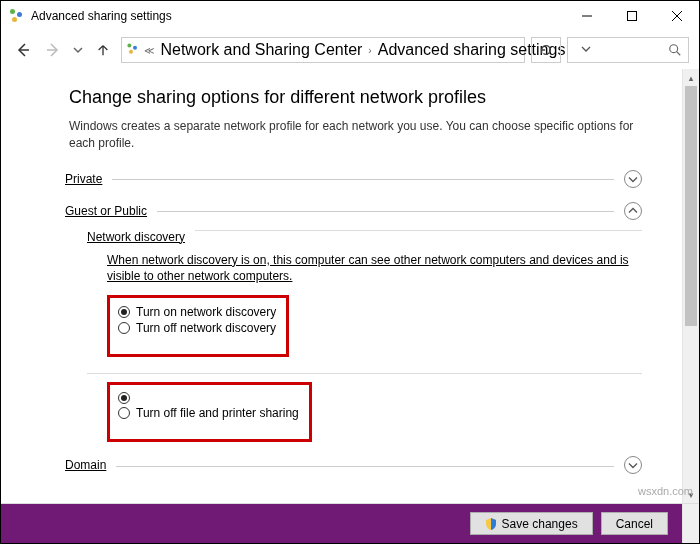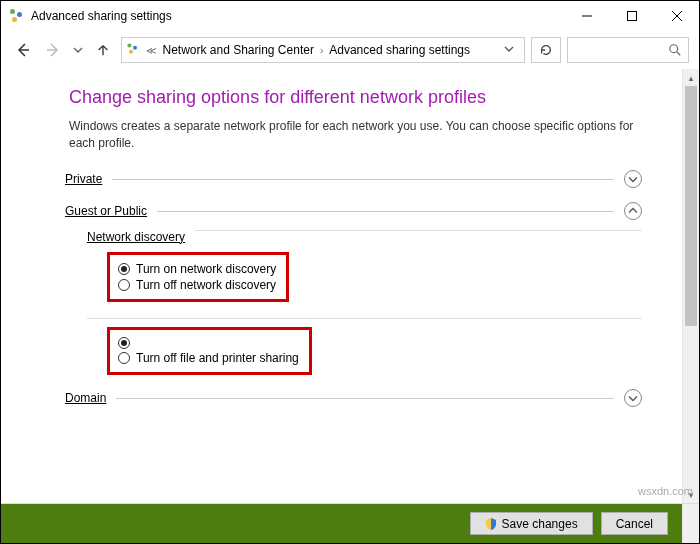--- a/index.html
+++ b/index.html
@@ -42,21 +42,21 @@
     .breadcrumb {
       flex: 0 0 auto;
       width: 404px;
       height: 26px;
       border: 1px solid #ccc;
       display: flex;
       align-items: center;
       padding: 0 4px;
       gap: 4px;
     }
-    .breadcrumb .seg { padding: 0 2px; white-space: nowrap; font-size: 12px; }
+    .breadcrumb .seg { padding: 0 2px; white-space: nowrap; font-size: 16px; }
     .breadcrumb .chev { color: #666; font-size: 10px; }
     .breadcrumb .flex { flex:1; }
     .breadcrumb .drop { color:#555; padding: 0 6px; }
     .refresh-btn {
       width: 30px; height: 26px; border: 1px solid #ccc; display:flex; align-items:center; justify-content:center; color:#444;
     }
     .search-box {
       flex: 1; height: 26px; border: 1px solid #ccc; display:flex; align-items:center; justify-content:flex-end; padding: 0 6px; color:#666;
     }
     
@@ -71,21 +71,21 @@
       padding: 18px 40px 10px 68px;
       overflow-y: auto;
     }
     .scrollbar {
       width: 17px; background: #f0f0f0; border-left: 1px solid #e5e5e5;
       display: flex; flex-direction: column;
     }
     .sb-btn { height: 17px; display:flex; align-items:center; justify-content:center; color:#666; font-size:9px;}
     .sb-track { flex:1; position:relative; }
     .sb-thumb { position:absolute; left:2px; right:2px; top:0; height: 60%; background:#c2c2c2; }
-    h1.page-title { color:#a21caf; font-weight: normal; font-size: 18px; margin-bottom: 10px; }
+    h1.page-title { color:#000000; font-weight: normal; font-size: 18px; margin-bottom: 10px; }
     .intro { color:#333; margin-bottom: 18px; line-height: 1.4; }
     .section {
       margin-bottom: 14px;
       text-decoration: underline;
     }
     .section-header {
       display:flex; align-items:center; gap: 10px;
       margin-left: -4px;
     }
     .section-header .label { white-space:nowrap; }
@@ -93,34 +93,34 @@
     .chevcircle {
       width:18px; height:18px; border:1px solid #888; border-radius:50%;
       display:flex; align-items:center; justify-content:center; color:#555; font-size:10px;
     }
     .subsection { margin-left: 18px; margin-top: 10px; }
     .sub-header { display:flex; align-items:flex-start; gap:10px; margin-bottom:8px;}
     .sub-header .rule { flex:1; height:1px; background:#ddd; }
     .sub-body { margin-left: 20px; }
     .desc { margin-bottom: 10px; line-height:1.4; }
     .radio-group {
-      padding: 6px 10px 6px 8px;
+      padding: 6px 10px 18px 8px;
       display: inline-block;
     }
     .radio-group.hl { border: 3px solid #cc0000; }
     .radio-row { display:flex; align-items:center; gap:6px; padding:1px 0; }
     .radio {
       width:12px; height:12px; border:1px solid #333; border-radius:50%;
       display:inline-flex; align-items:center; justify-content:center;
     }
     .radio .dot { width:6px; height:6px; background:#222; border-radius:50%; }
     
     .footer {
       position:absolute; left:0; right:17px; bottom:0; height:40px;
-      background:#4d7c0f; border-top:1px solid #ddd;
+      background:#701a75; border-top:1px solid #ddd;
       display:flex; align-items:center; justify-content:flex-end; gap:8px; padding:0 14px;
     }
     .footer .corner-scroll { position:absolute; right:-17px; bottom:0; width:17px; height:40px; background:#f0f0f0; border-top:1px solid #ddd; border-left:1px solid #e5e5e5;}
     .btn {
       height:23px; padding: 0 14px; border:1px solid #adadad; background:#e1e1e1;
       display:flex; align-items:center; gap:5px; font-size:12px;
     }
     .shield {
       width:12px; height:12px; display:inline-block;
     }
@@ -252,20 +252,21 @@
             </svg>
         </span>
       </div>
 
       <div class="subsection">
         <div class="sub-header">
           <span>Network discovery</span>
           <span class="rule"></span>
         </div>
         <div class="sub-body">
+          <p class="desc">When network discovery is on, this computer can see other network computers and devices and is visible to other network computers.</p>
           <div class="radio-group hl">
             <label class="radio-row">
               <span class="radio">
                   <span class="dot"></span>
                 </span>
               <span>Turn on network discovery</span>
             </label>
             <label class="radio-row">
               <span class="radio"></span>
               <span>Turn off network discovery</span>

